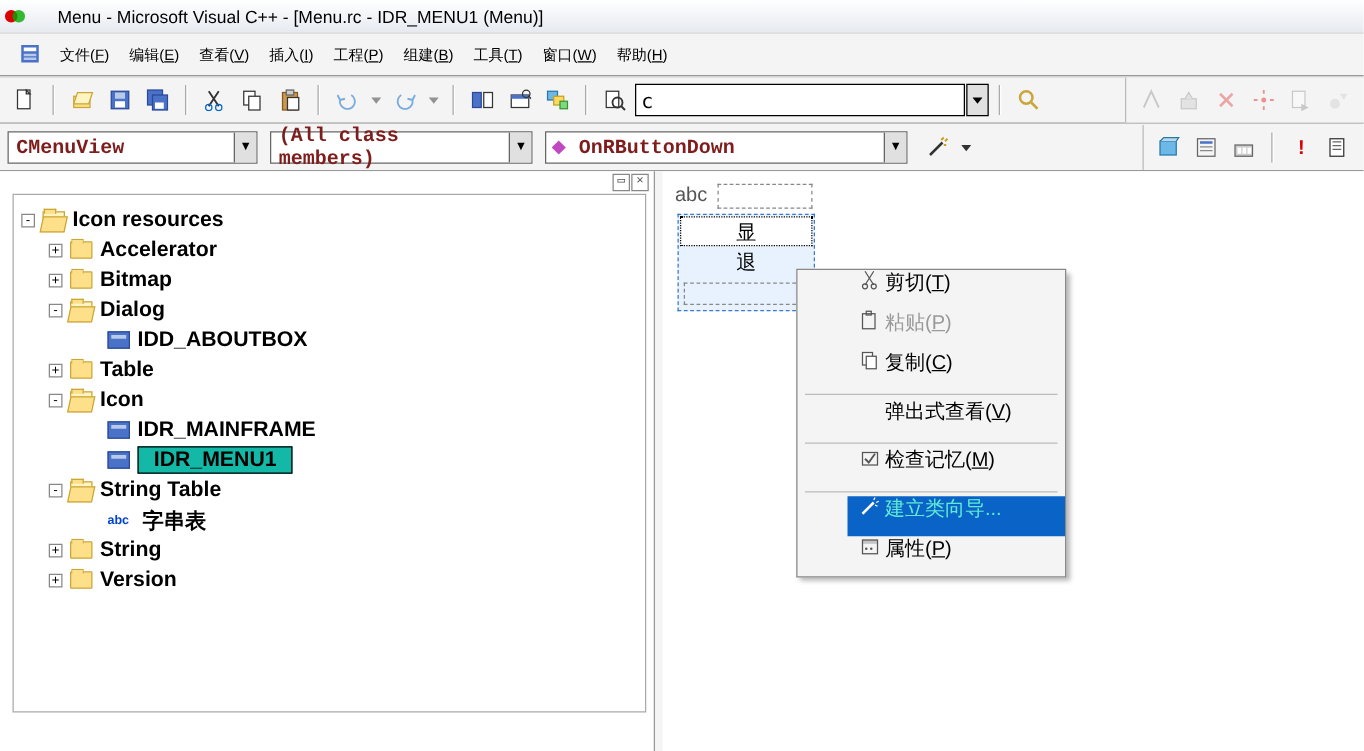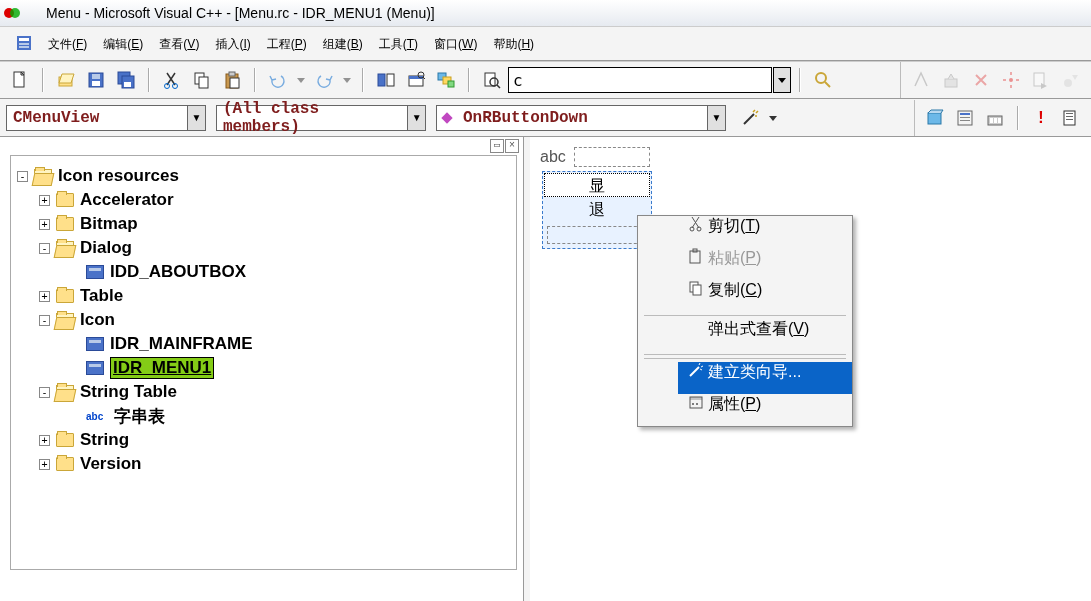--- a/index.html
+++ b/index.html
@@ -41,40 +41,40 @@
 .exp.blank { border:none; }
 .folder-closed { width:18px; height:14px; background:#ffe08a; border:1px solid #caa638; border-radius:1px; margin-right:6px; display:inline-block; position:relative;}
 .folder-closed::before{content:"";position:absolute;top:-3px;left:0;width:8px;height:3px;background:#ffe08a;border:1px solid #caa638;border-bottom:none;border-radius:1px 1px 0 0;}
 .folder-open { width:18px; height:14px; background:#fff4c2; border:1px solid #caa638; margin-right:6px; display:inline-block; position:relative;}
 .folder-open::before{content:"";position:absolute;top:-3px;left:0;width:8px;height:3px;background:#ffe08a;border:1px solid #caa638;border-bottom:none;}
 .folder-open::after{content:"";position:absolute;top:3px;left:-2px;width:18px;height:11px;background:#ffe08a;border:1px solid #caa638;transform:skewX(-12deg);}
 .rc-icon{width:18px;height:14px;background:#4a72c8;margin-right:6px;display:inline-block;border:1px solid #2a4a98; position:relative;}
 .rc-icon::after{content:"";position:absolute;top:2px;left:2px;right:2px;height:3px;background:#b8cae8;}
 .abc-icon{width:22px;height:14px;margin-right:6px;display:inline-flex;align-items:center;font-size:10px;color:#0044cc;font-weight:bold;font-family:Arial;}
 .ind0{padding-left:0;} .ind1{padding-left:22px;} .ind2{padding-left:52px;}
-.selected-node{border:1px solid #000; padding:0 2px; background:#84cc16;text-decoration:underline;}
+.selected-node{border:1px solid #000; padding:0 12px; background:#14b8a6;}
 
 .right-pane { flex: 1; position: relative; background: #fff; padding: 10px; border-left:6px solid #f4f4f4;}
 .menu-designer{position:relative;}
 .md-toprow{display:flex;align-items:center;}
 .md-label{ font-size:16px; color:#555; margin-right:8px;}
 .type-here{border:1px dashed #888; height:20px; width:76px; display:inline-block;}
 .md-sub{border:1px dashed #3a7acc; background:#e8f2ff; margin-top:4px; margin-left:2px; width:110px;}
 .md-sub .md-item{height:24px; padding:2px 8px; font-size:16px; text-align:center;}
 .md-sub .md-item.active{background:#fff; border:1px dotted #000; margin:1px;}
 .md-sub .type-here2{border:1px dashed #888; height:18px; margin:4px; }
 
 
 .context-menu{position:absolute; left:637px; top:215px; width:216px; background:#f4f4f4; border:1px solid #888; box-shadow:3px 3px 4px rgba(0,0,0,.3);}
 .cm-item{display:flex;align-items:flex-start;height:32px;padding:0 10px 0 6px;font-size:16px;margin-left:40px;}
 .cm-icon{width:24px; display:inline-flex;justify-content:center;color:#555;}
 .cm-text{flex:1;}
 .cm-sep{height:1px;background:#bbb;margin:3px 6px;}
 .cm-disabled{color:#999;}
-.cm-selected{background:#0a64c8;color:#ffffff;}
+.cm-selected{background:#0a64c8;color:#5eead4;}
 .cm-selected .cm-icon{color:#fff;}
 
 
 svg { display:block; }
 
 </style>
 </head>
 <body>
 
 <div class="titlebar">
@@ -444,20 +444,29 @@
         </svg>
       </span>
       <span class="cm-text">复制(<u>C</u>)</span>
     </div>
     <div class="cm-sep"></div>
     <div class="cm-item">
       <span class="cm-icon"></span>
       <span class="cm-text">弹出式查看(<u>V</u>)</span>
     </div>
     <div class="cm-sep"></div>
+    <div class="cm-item">
+      <span class="cm-icon">
+        <svg width="16" height="16">
+          <rect x="2" y="4" width="12" height="10" fill="none" stroke="#555"></rect>
+          <path d="M4 9 L7 12 L12 5" fill="none" stroke="#555" stroke-width="1.5"></path>
+        </svg>
+      </span>
+      <span class="cm-text">检查记忆(<u>M</u>)</span>
+    </div>
     <div class="cm-sep"></div>
     <div class="cm-item cm-selected">
       <span class="cm-icon">
         <svg width="16" height="16">
           <path d="M2 14 L11 5" stroke="#fff" stroke-width="2"></path>
           <path d="M11 3 L12 1 M13 5 L15 4 M12 7 L14 8" stroke="#fff"></path>
         </svg>
       </span>
       <span class="cm-text">建立类向导...</span>
     </div>

